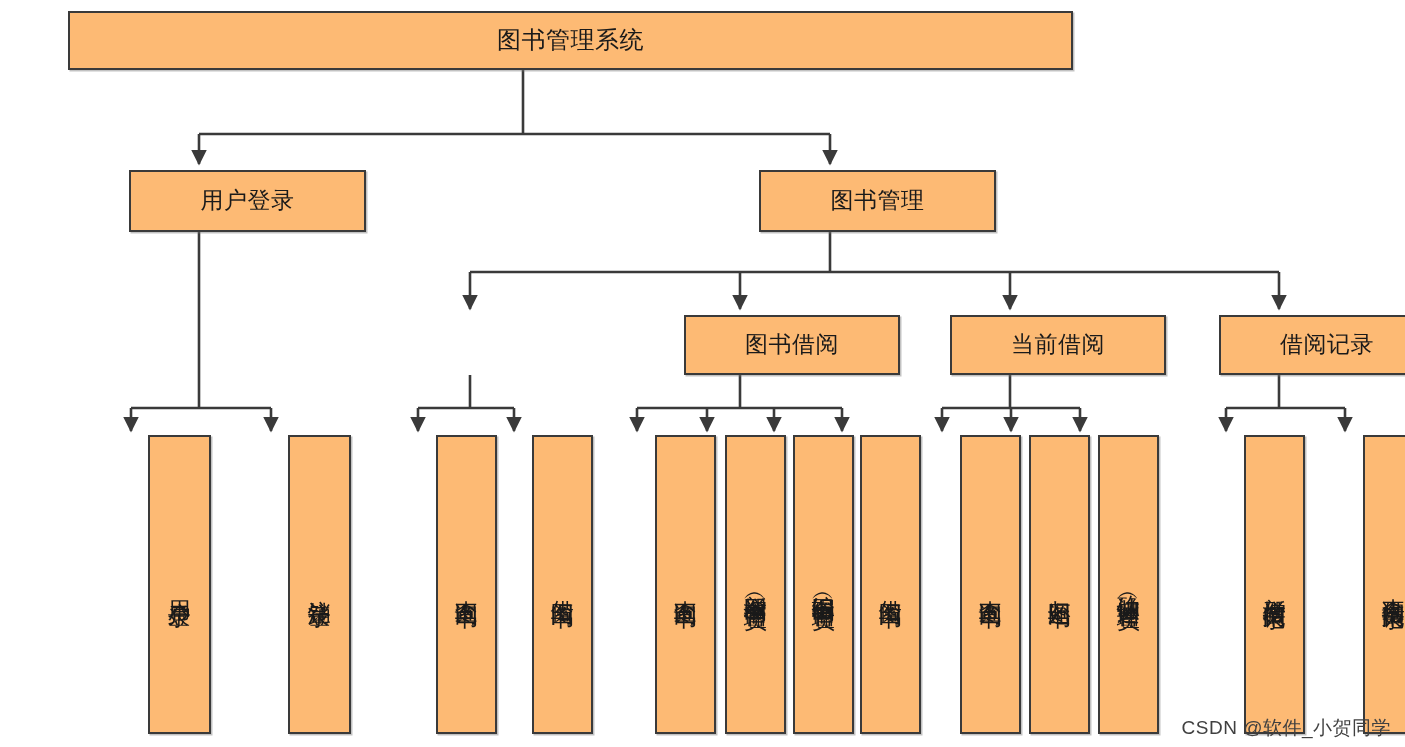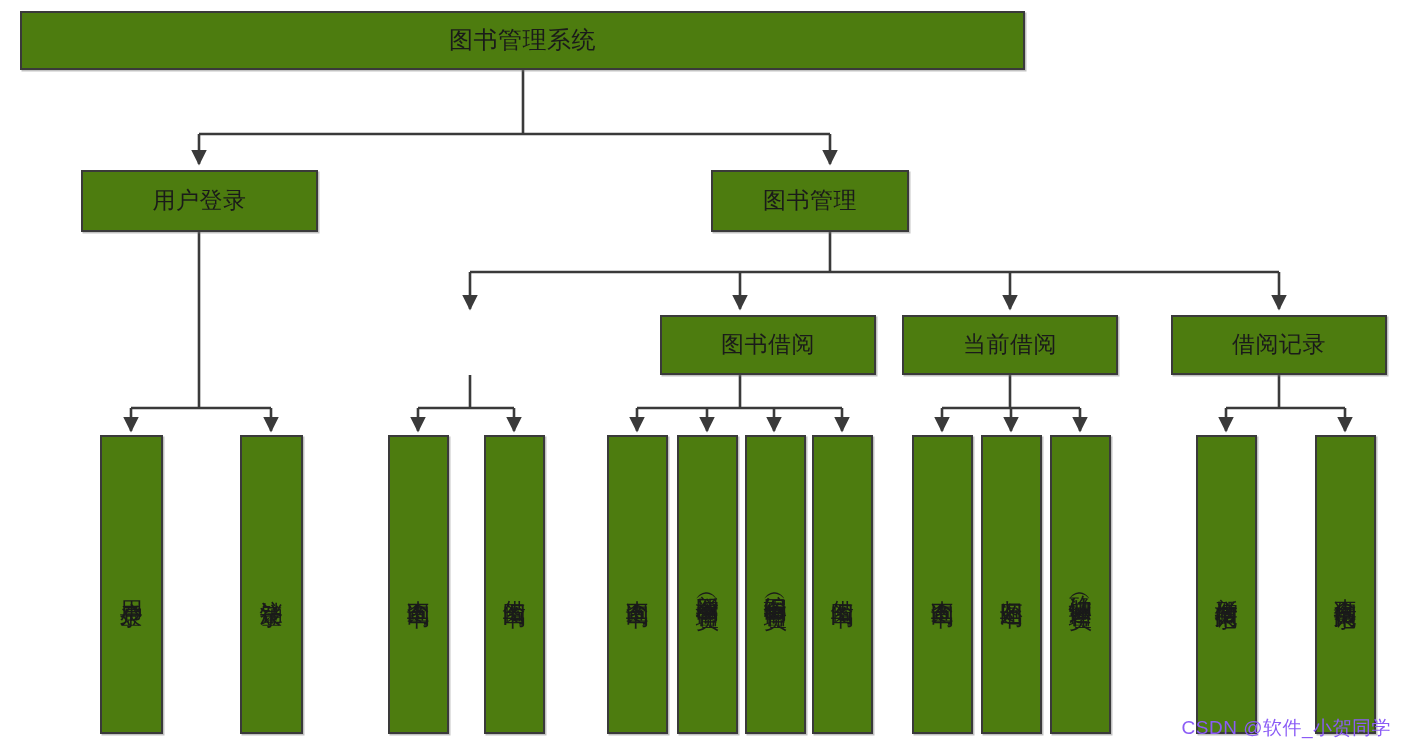--- a/index.html
+++ b/index.html
@@ -24,28 +24,29 @@
   svg.edges {
     position: absolute;
     left: 0; top: 0;
     width: 1405px;
     height: 747px;
     pointer-events: none;
   }
   .node {
     position: absolute;
     box-sizing: border-box;
-    background: #4d7c0f;
+    background: #fdba74;
     border: 2.5px solid #3a3a3a;
     box-shadow: 1.5px 1.5px 0 rgba(120,120,120,0.45);
     display: flex;
     align-items: center;
     justify-content: center;
     text-align: center;
     z-index: 2;
+    margin-left: 48px;
   }
   .node .label {
     display: block;
     line-height: 1.18;
     letter-spacing: 0.5px;
   }
   
   .node.h .label {
     font-size: 23px;
     white-space: nowrap;
@@ -65,21 +66,21 @@
     letter-spacing: 2px;
     white-space: nowrap;
     max-height: 276px;
   }
   .node.v.tall .label { max-height: 284px; }
   .watermark {
     position: absolute;
     right: 14px;
     bottom: 6px;
     font-size: 19px;
-    color: #8b5cf6;
+    color: #404040;
     white-space: nowrap;
     z-index: 5;
     letter-spacing: 0.5px;
   }
 </style>
 </head>
 <body>
 
 <div id="canvas">
 
@@ -133,25 +134,25 @@
     </g>
   </svg>
 
   <div class="node h root" style="left:20px; top:11px; width:1005px; height:59px;">
     <span class="label">图书管理系统</span>
   </div>
 
   <div class="node h" style="left:81px; top:170px; width:237px; height:62px;">
     <span class="label">用户登录</span>
   </div>
-  <div class="node h" style="left:711px; top:170px; width:198px; height:62px;align-items:center;">
+  <div class="node h" style="left:711px; top:170px; width:237px; height:62px;align-items:center;">
     <span class="label">图书管理</span>
   </div>
 
-  <div class="node h" style="left:660px; top:315px; width:216px; height:60px;">
+  <div class="node h" style="left:636px; top:315px; width:216px; height:60px;">
     <span class="label">图书借阅</span>
   </div>
   <div class="node h" style="left:1171px; top:315px; width:216px; height:60px;">
     <span class="label">借阅记录</span>
   </div>
   <div class="node h" style="left:902px; top:315px; width:216px; height:60px;">
     <span class="label">当前借阅</span>
   </div>
 
   <div class="node v" style="left:100px; top:435px; width:63px; height:299px;">

